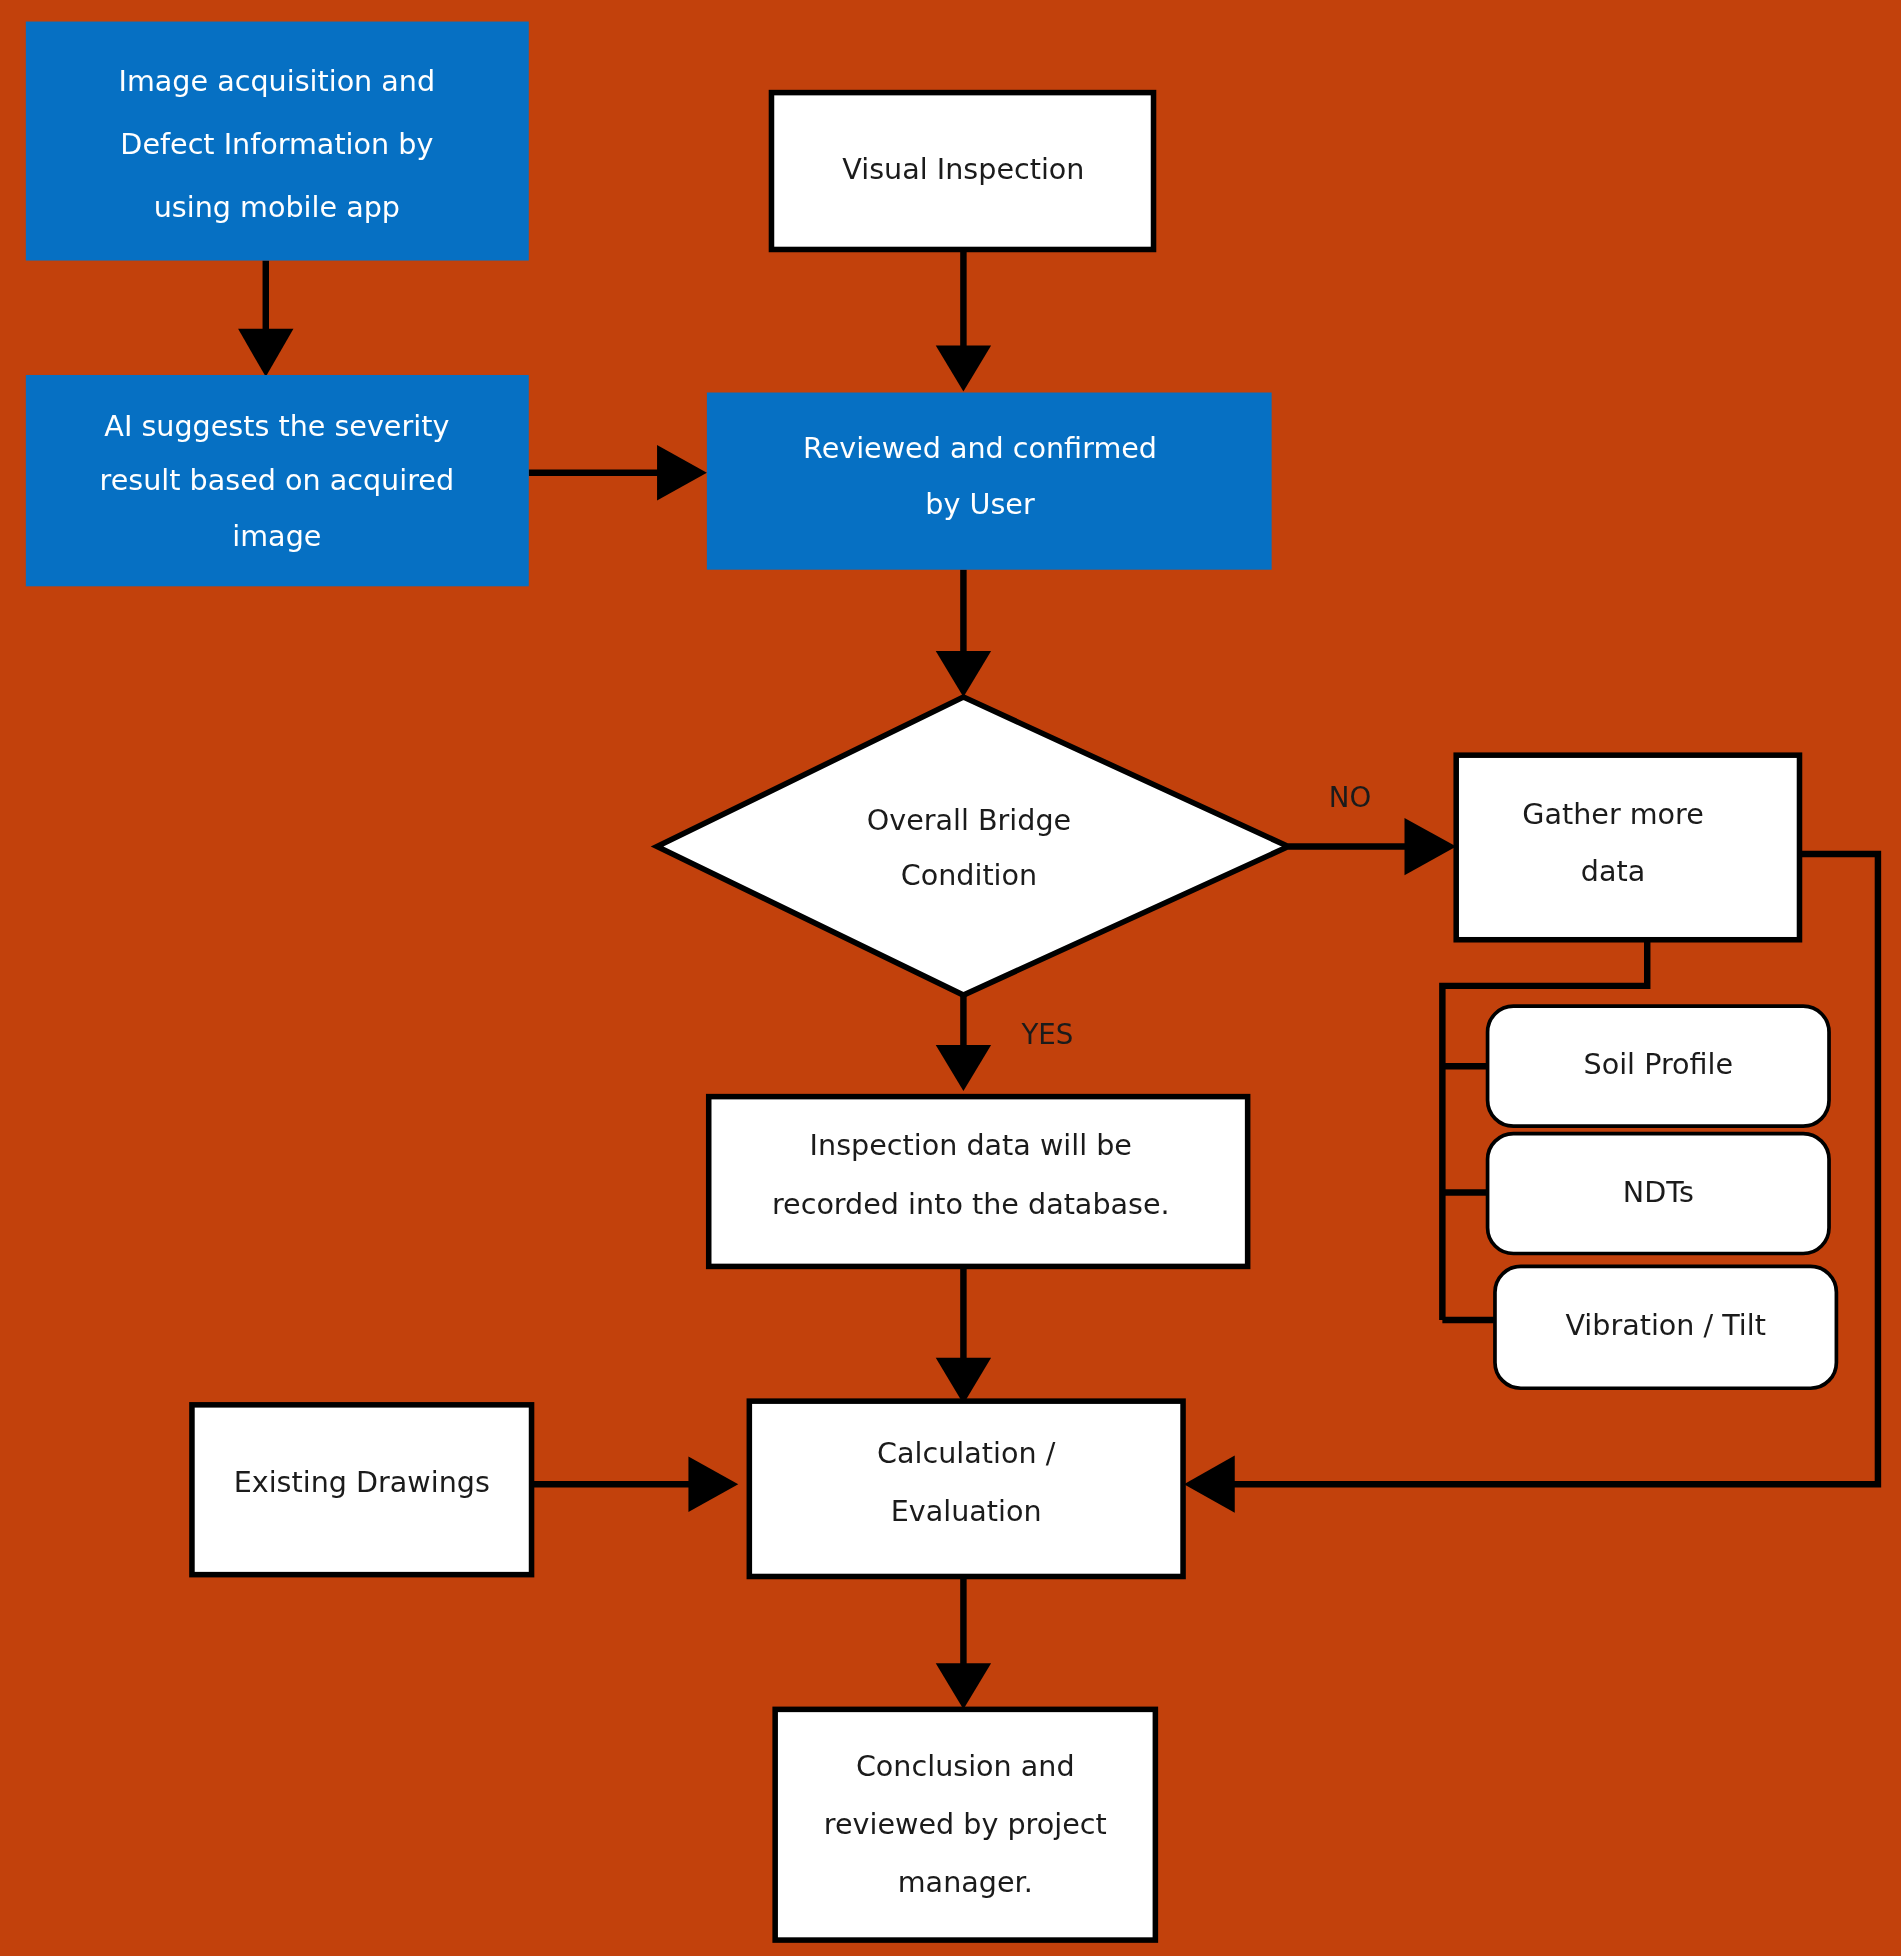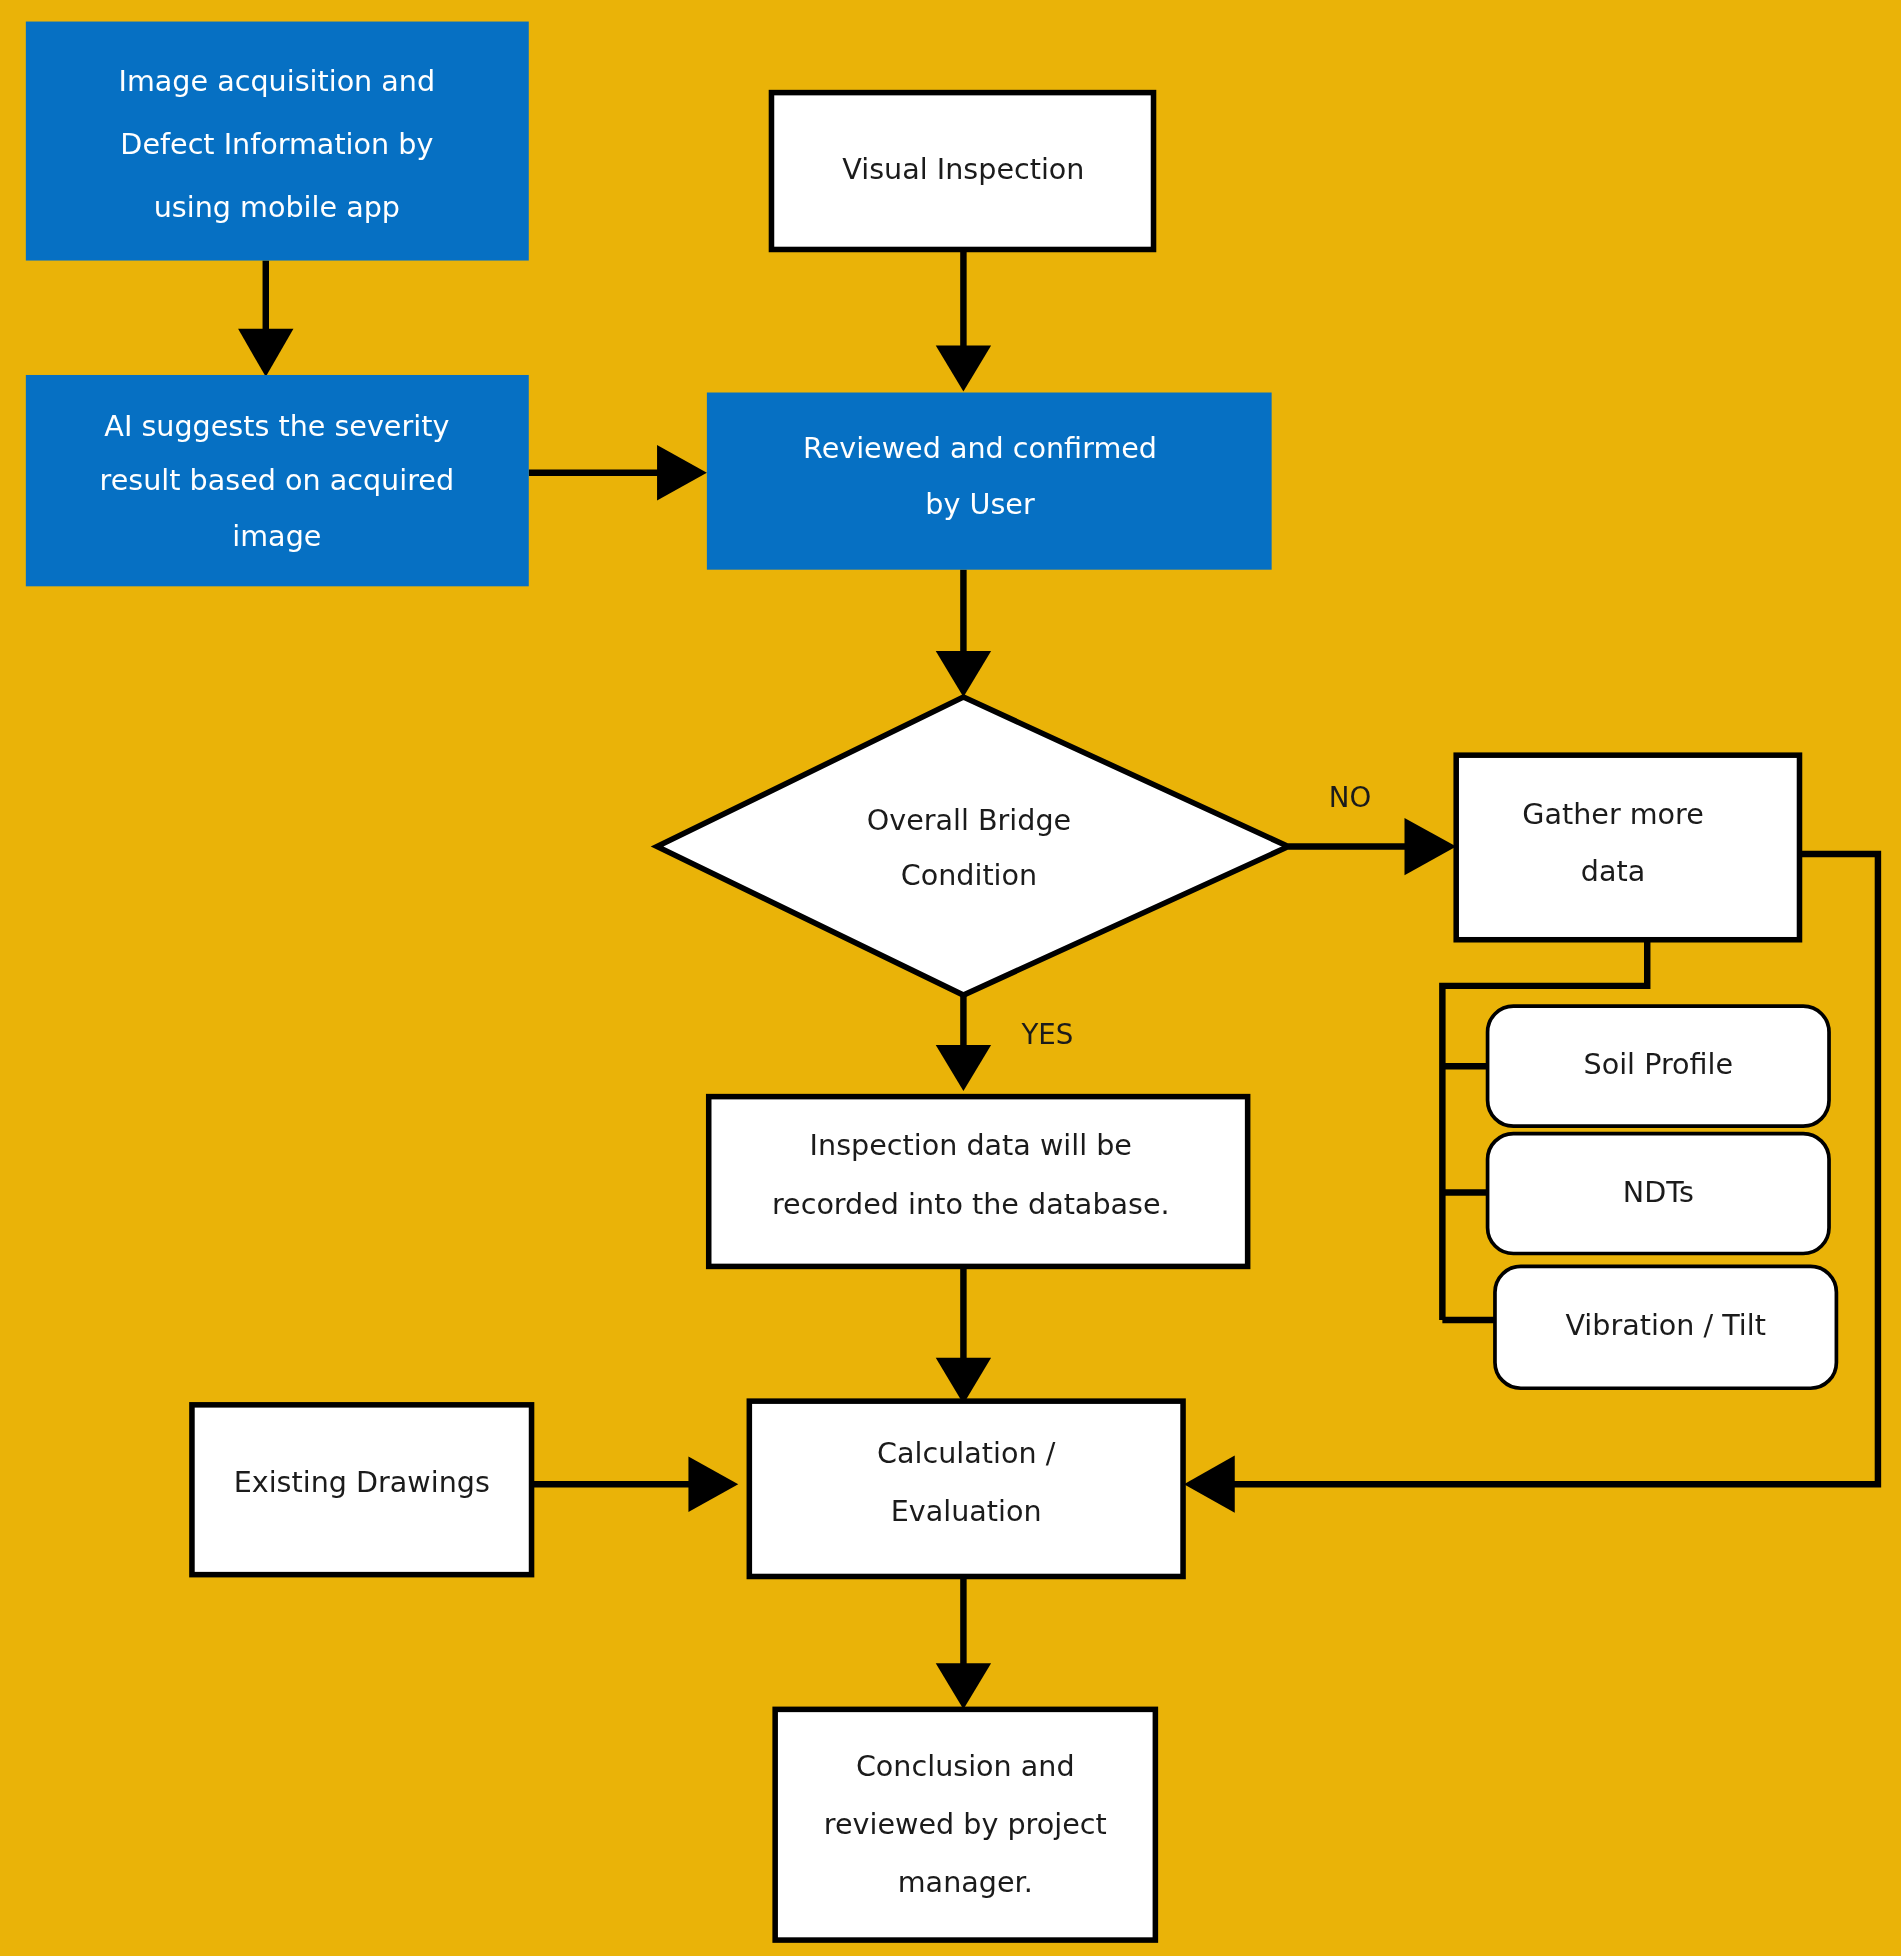--- a/index.html
+++ b/index.html
@@ -10,21 +10,21 @@
   body {
     width: 1901px;
     height: 1957px;
     font-family: "DejaVu Sans", sans-serif;
     overflow: hidden;
   }
   #flowchart-root {
     position: relative;
     width: 1901px;
     height: 1957px;
-    background: #eab308;
+    background: #c2410c;
   }
   svg.canvas {
     position: absolute;
     left: 0;
     top: 0;
     width: 1901px;
     height: 1957px;
   }
   .node-text {
     font-family: "DejaVu Sans", sans-serif;

